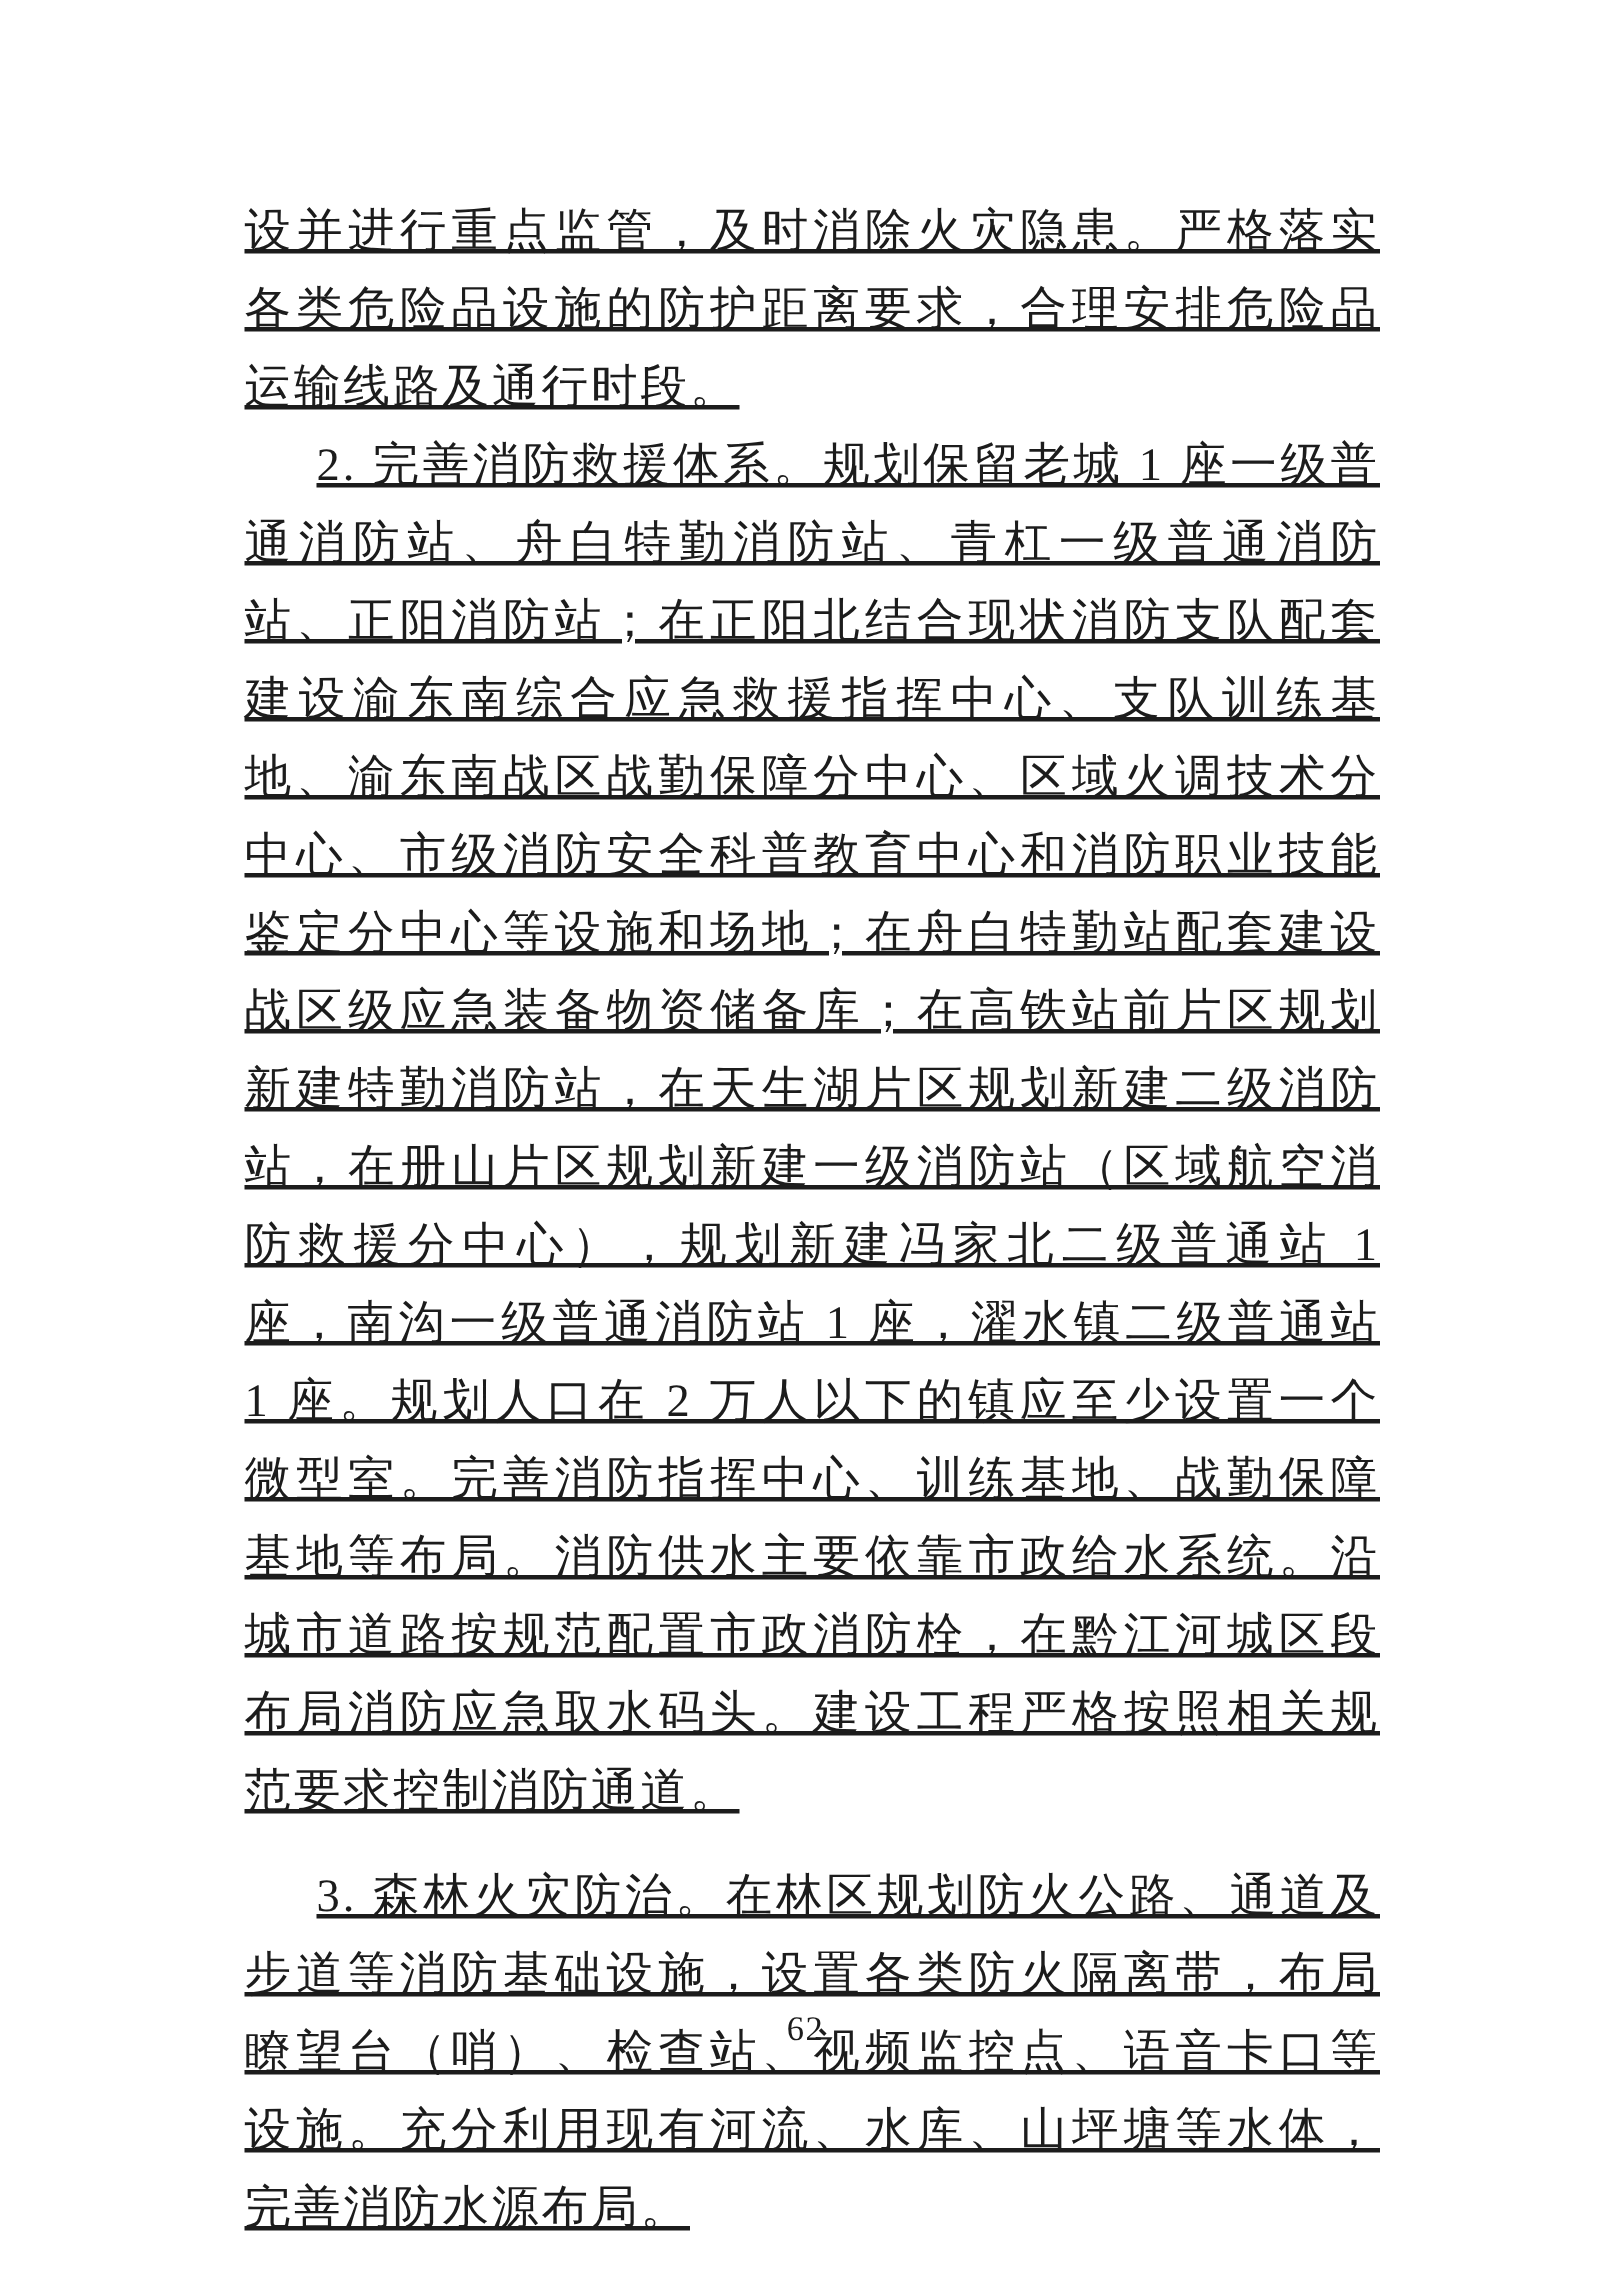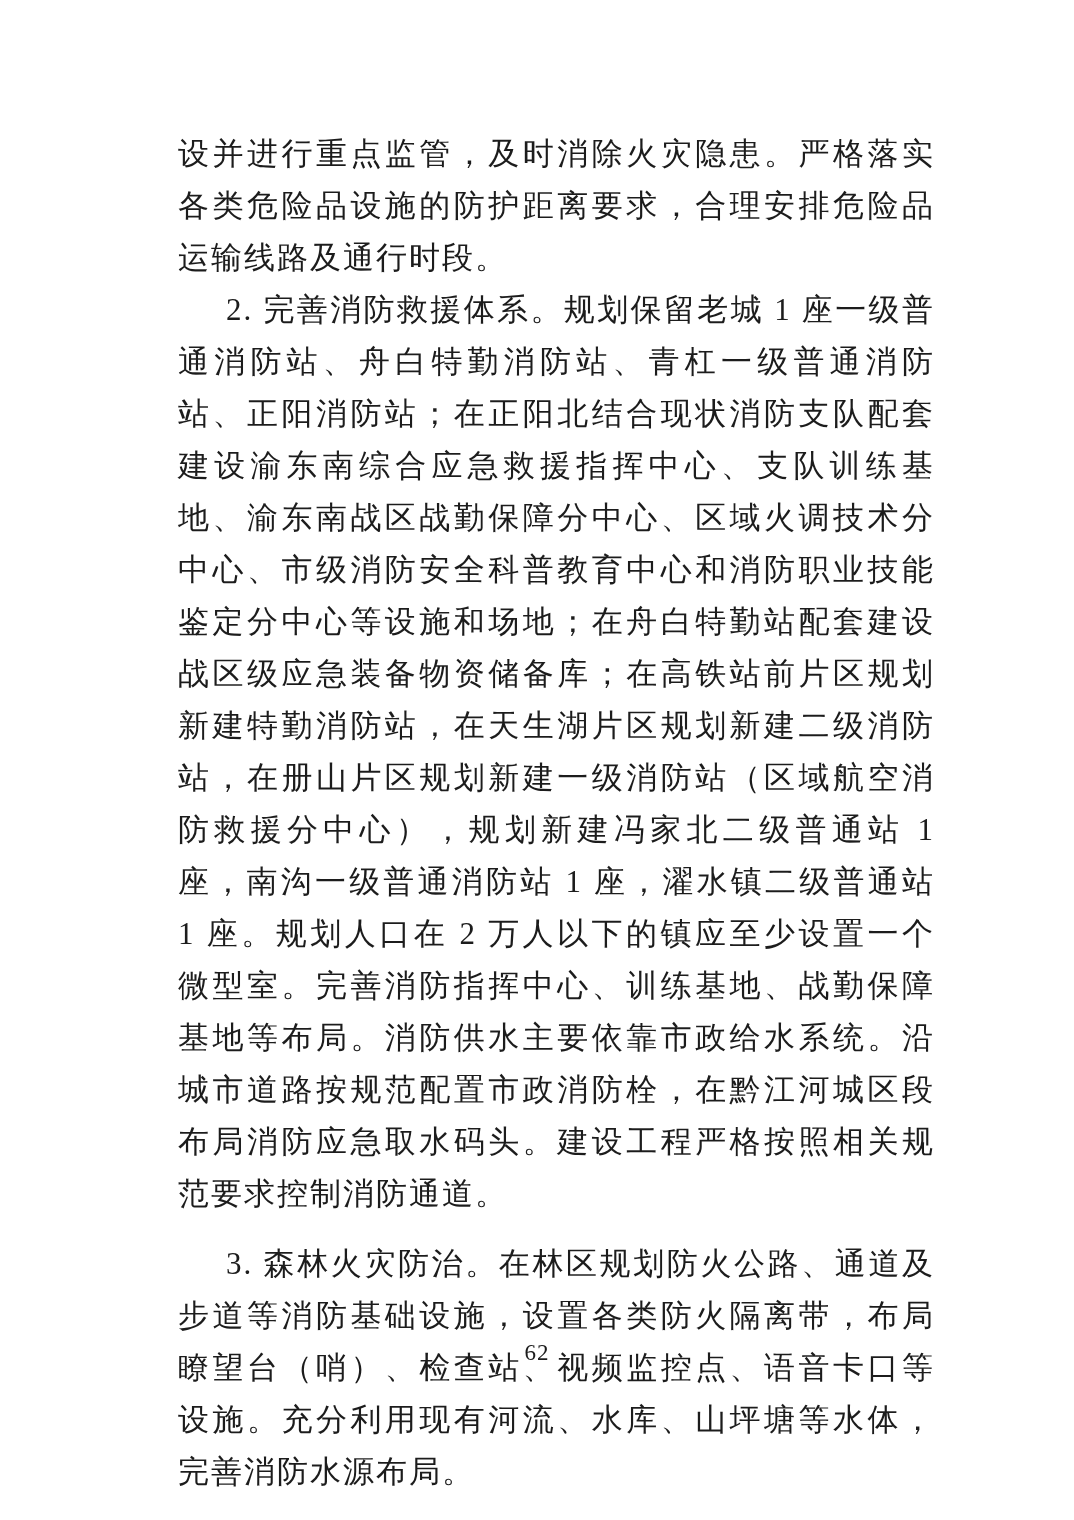--- a/index.html
+++ b/index.html
@@ -11,23 +11,24 @@
     position: relative;
     width: 1074px;
     height: 1520px;
     background: #ffffff;
     overflow: hidden;
     font-family: "Liberation Serif", serif;
     color: #1c1c1c;
   }
   .text-block {
     position: absolute;
-    left: 178px;
+    left: 163px;
     top: 128px;
     width: 757px;
+    text-decoration: underline;
   }
   .para {
     margin: 0;
     font-size: 31px;
     line-height: 52px;
     letter-spacing: 2px;
     text-align: justify;
     text-justify: inter-character;
     text-align-last: left;
     color: #1c1c1c;

